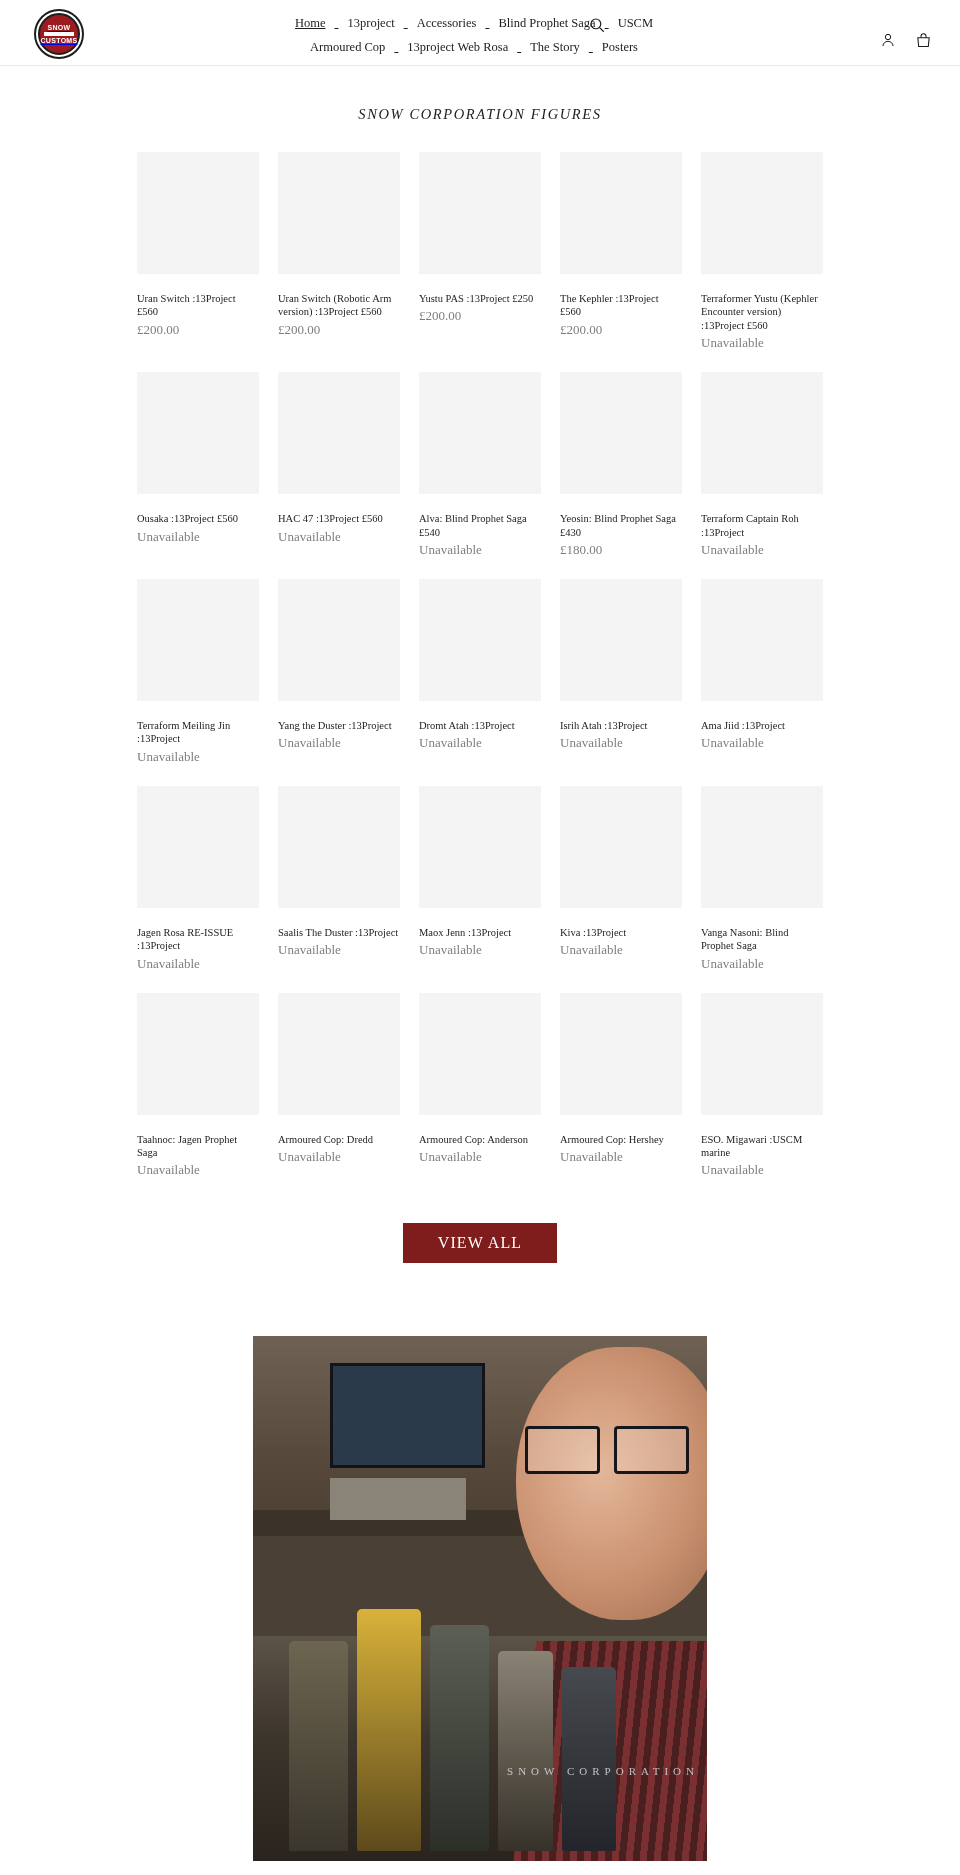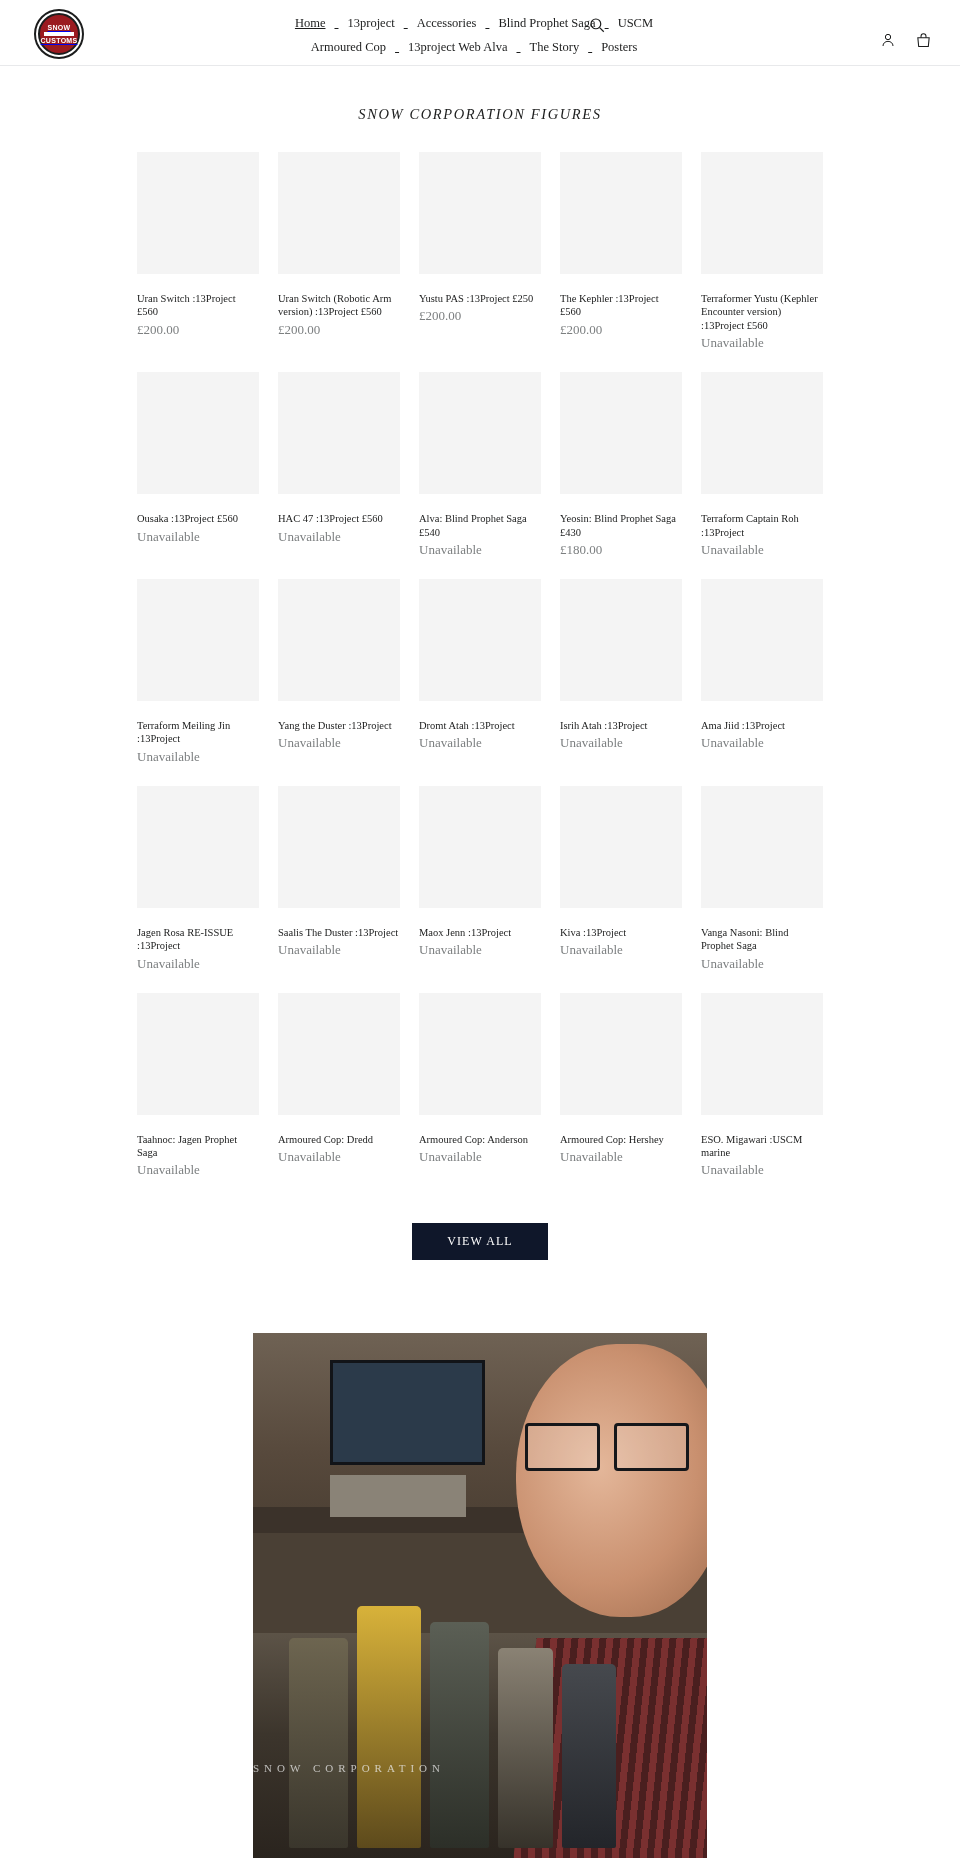--- a/index.html
+++ b/index.html
@@ -136,25 +136,25 @@
     margin-top: 3px;
   }
 
   
   .viewall-wrap {
     text-align: center;
     margin-top: 24px;
   }
   .viewall-btn {
     display: inline-block;
-    background: #0f172a;
+    background: #7f1d1d;
     color: #ffffff;
     border: none;
     font-family: "Liberation Serif", serif;
-    font-size: 12px;
+    font-size: 16px;
     letter-spacing: 1.1px;
     padding: 11px 35px;
     cursor: pointer;
   }
 
   
   .hero-wrap {
     margin: 73px auto 0 auto;
     width: 454px;
   }
@@ -210,23 +210,23 @@
     background: #2f2a22;
     border-radius: 5px 5px 2px 2px;
   }
   .hero .fig.f1 { left: 8%;  width: 13%; height: 40%; background: linear-gradient(180deg,#6d6550,#3a362c); }
   .hero .fig.f2 { left: 23%; width: 14%; height: 46%; background: linear-gradient(180deg,#d8b23a,#5d4a1c); }
   .hero .fig.f3 { left: 39%; width: 13%; height: 43%; background: linear-gradient(180deg,#5b5f55,#2c2f28); }
   .hero .fig.f4 { left: 54%; width: 12%; height: 38%; background: linear-gradient(180deg,#8a8274,#36322a); }
   .hero .fig.f5 { left: 68%; width: 12%; height: 35%; background: linear-gradient(180deg,#46494e,#23252a); }
   .hero .hero-caption {
     position: absolute;
-    left: 0; right: 16px;
+    left: 0; right: 8px;
     bottom: 16%;
-    text-align: left;
+    text-align: right;
     font-family: "Liberation Serif", serif;
     font-size: 11px;
     letter-spacing: 5px;
     color: rgba(235,235,235,.75);
   }
 </style>
 </head>
 <body>
 
 <header class="site-header">
@@ -242,21 +242,21 @@
   <nav class="nav">
     <div class="nav-row">
       <a class="active" href="#">Home</a>
       <a href="#">13project</a>
       <a href="#">Accessories</a>
       <a href="#">Blind Prophet Saga</a>
       <a href="#">USCM</a>
     </div>
     <div class="nav-row">
       <a href="#">Armoured Cop</a>
-      <a href="#">13project Web Alva</a>
+      <a href="#">13project Web Rosa</a>
       <a href="#">The Story</a>
       <a href="#">Posters</a>
     </div>
   </nav>
 
   <button class="search-btn">
     <svg width="18" height="18" viewBox="0 0 24 24" fill="none" stroke="#1c1d1d" stroke-width="1.6">
       <circle cx="10.5" cy="10.5" r="6.5"></circle>
       <line x1="15.5" y1="15.5" x2="21" y2="21"></line>
     </svg>

